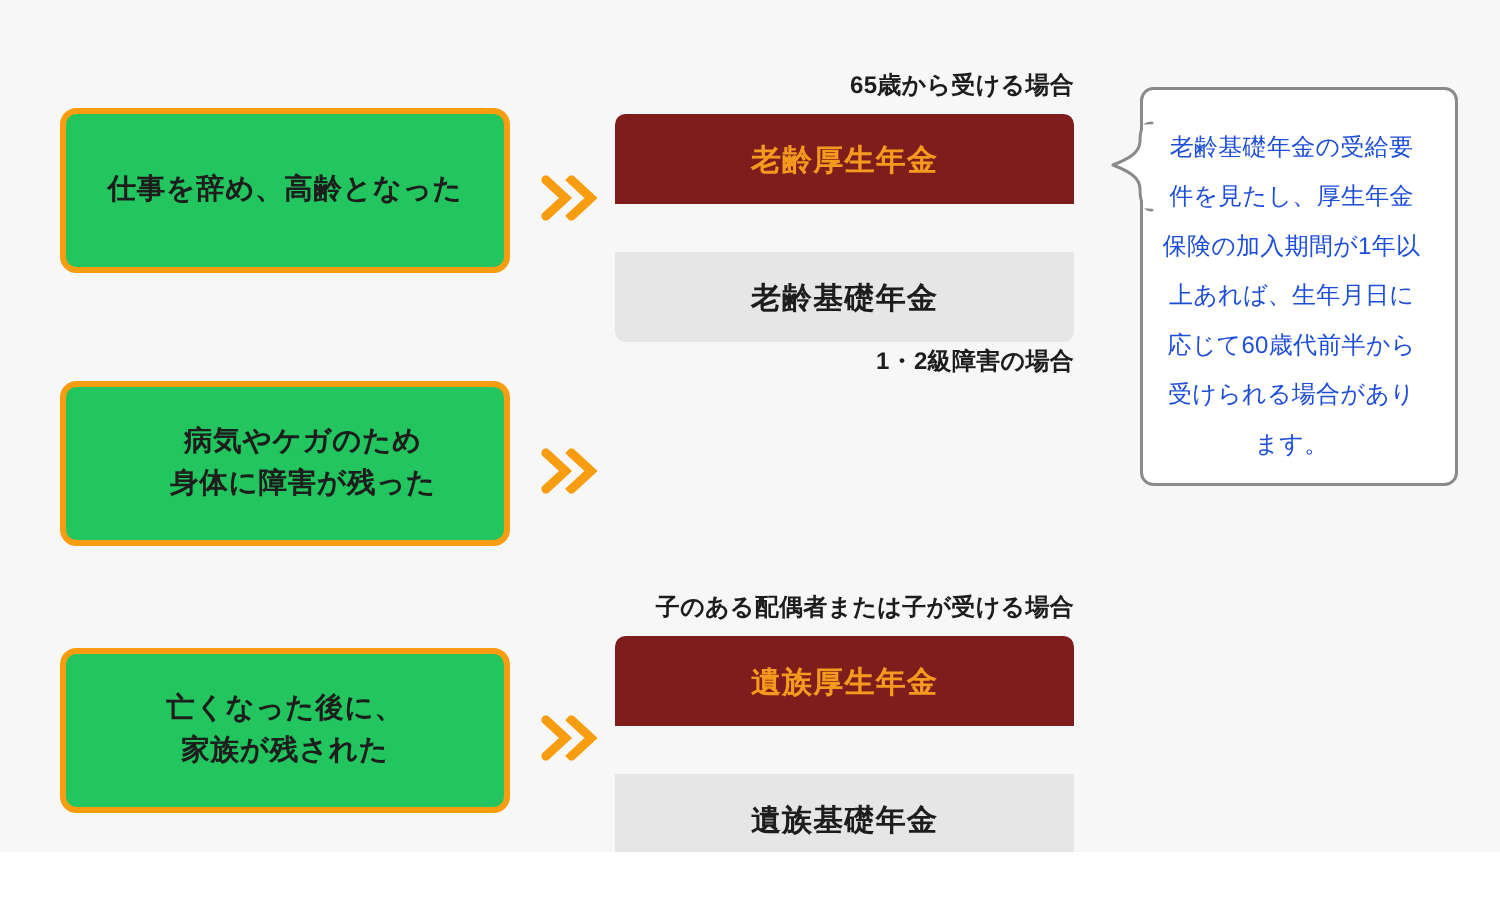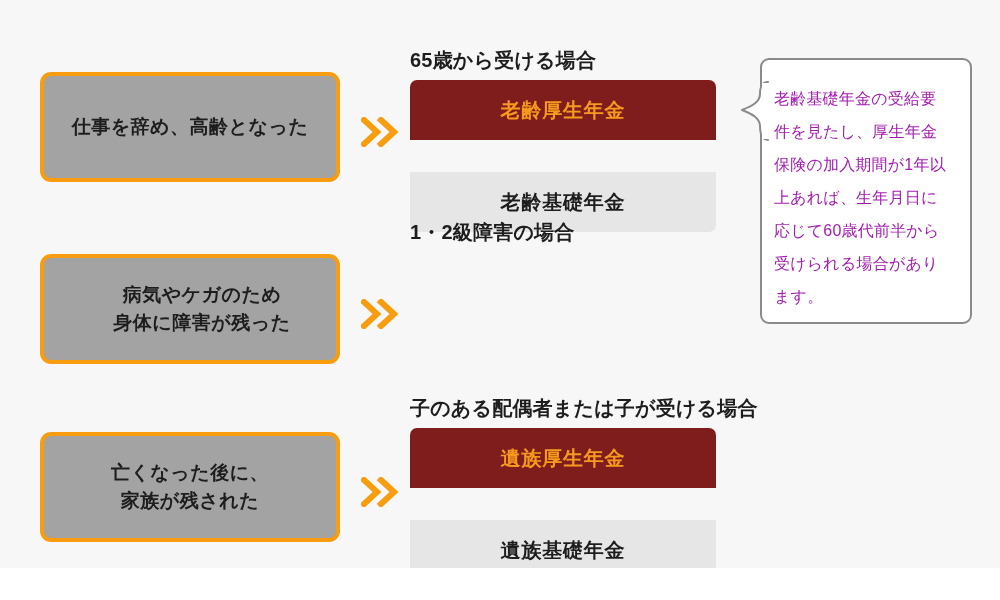--- a/index.html
+++ b/index.html
@@ -35,21 +35,21 @@
   }
   .row-1 { top: 50px; }
   .row-2 { top: 222px; }
   .row-3 { top: 396px; }
 
   
   .cond-box {
     position: absolute;
     left: 40px;
     width: 300px;
-    background: #a3a3a3;
+    background: #22c55e;
     border: 4px solid #f89c10;
     border-radius: 11px;
     display: flex;
     align-items: center;
     justify-content: center;
     text-align: center;
   }
   .row-1 .cond-box { top: 22px;  height: 110px; }
   .row-2 .cond-box { top: 32px;  height: 110px; padding-left: 24px; }
   .row-3 .cond-box { top: 36px;  height: 110px; }
@@ -79,28 +79,28 @@
 
   .arrow svg { display: block; }
 
   
   .pension-col {
     position: absolute;
     left: 410px;
     width: 306px;
   }
   .row-1 .pension-col { top: 0px; }
-  .row-2 .pension-col { top: 0px; }
+  .row-2 .pension-col { top: 12px; }
   .row-3 .pension-col { top: 2px; }
 
   .col-header {
-    font-size: 20px;
+    font-size: 16px;
     font-weight: bold;
     color: #1d1d1d;
-    text-align: left;
+    text-align: right;
     line-height: 1;
     padding-bottom: 10px;
     letter-spacing: 0.2px;
     white-space: nowrap;
   }
 
   .card-stack {
     border-radius: 7px;
     overflow: hidden;
     width: 306px;
@@ -143,22 +143,23 @@
     border: 2px solid #8a8a8a;
     border-radius: 9px;
   }
   .callout-text {
     position: absolute;
     left: 22px;
     top: 24px;
     width: 174px;
     font-size: 16px;
     line-height: 33px;
-    color: #a21caf;
+    color: #1d4ed8;
     letter-spacing: 0.2px;
+    text-align: center;
   }
   .callout-tail {
     position: absolute;
     left: -22px;
     top: 22px;
     width: 40px;
     height: 60px;
   }
 
   

